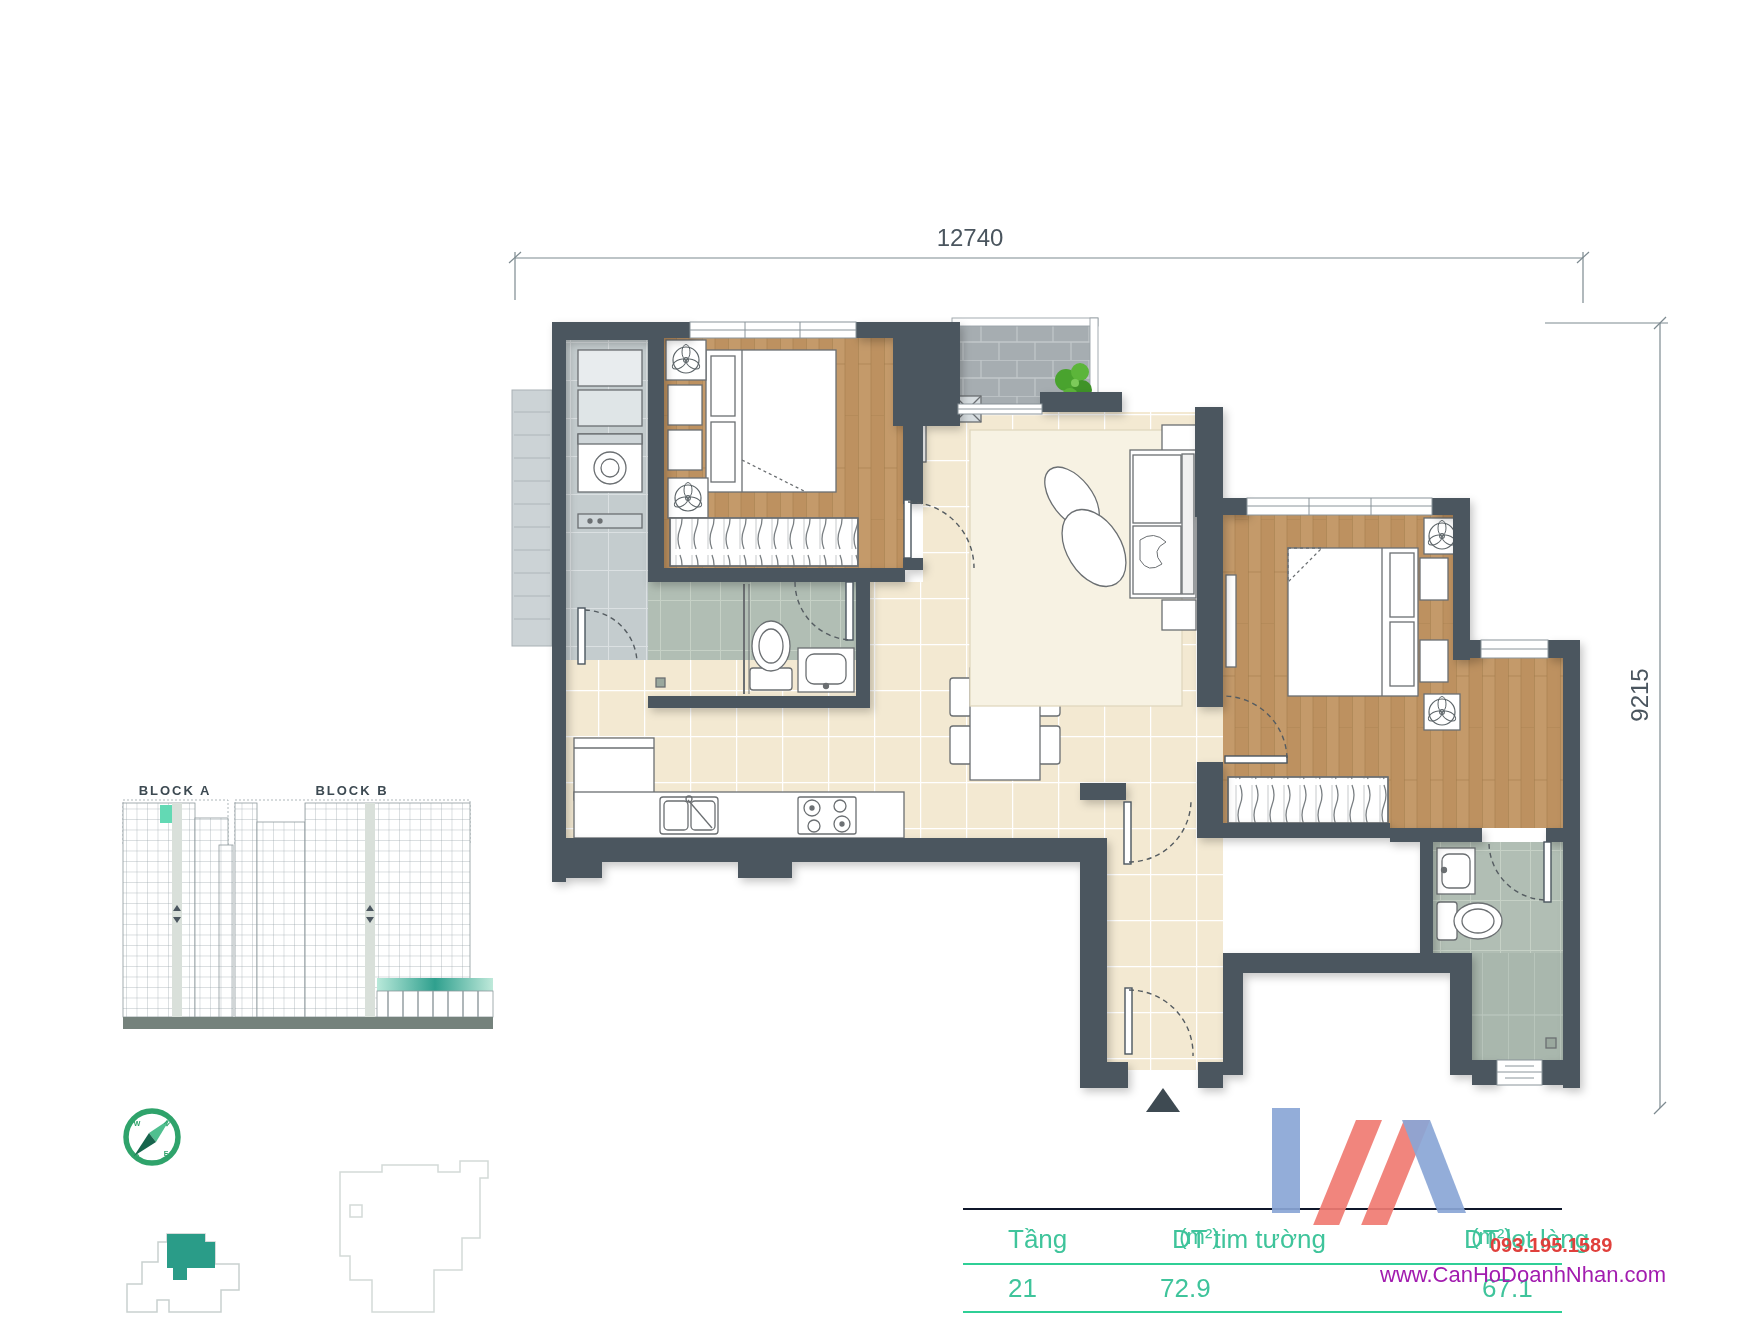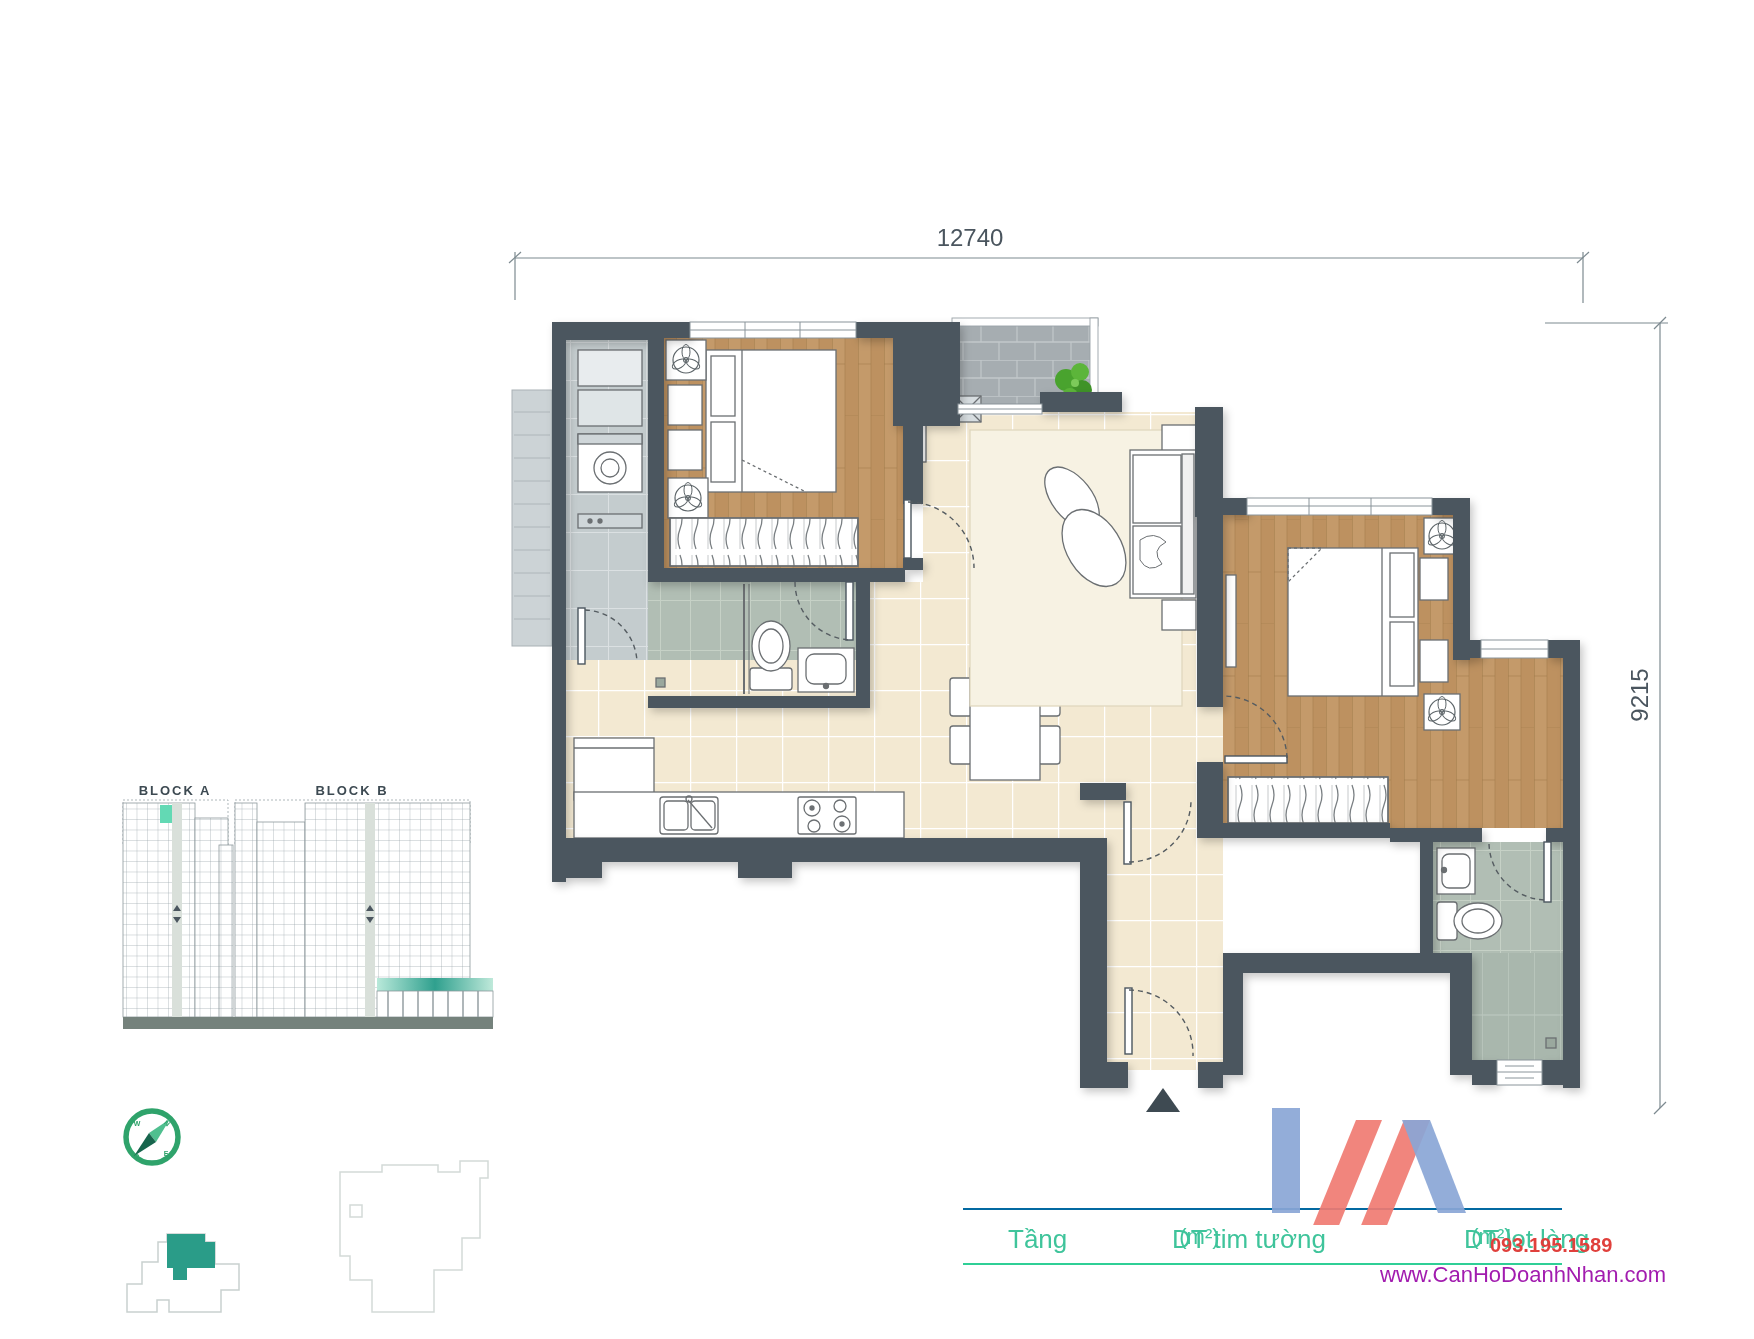--- a/index.html
+++ b/index.html
@@ -4,21 +4,21 @@
 <style>
   html,body{margin:0;padding:0;background:#fff;}
   #canvas{position:relative;width:1754px;height:1339px;background:#fff;overflow:hidden;
           font-family:"Liberation Sans",sans-serif;}
   #plan-svg{position:absolute;left:0;top:0;z-index:1;}
   .banner{position:absolute;left:1125px;top:72px;width:629px;height:64px;z-index:2;
           background:linear-gradient(90deg,#66e3be 0%,#2b9c8e 100%);
           display:flex;align-items:center;justify-content:center;
           color:#fff;font-size:33px;font-weight:500;letter-spacing:3px;}
   .area-table{position:absolute;left:963px;top:1208px;width:599px;height:103px;z-index:2;
-          border-top:2px solid #0369a1;}
+          border-top:2px solid #0f172a;}
   .area-table .hrow{position:absolute;left:0;top:0;width:100%;height:53px;
           border-bottom:2px solid #2fcf96;}
   .area-table .vrow{position:absolute;left:0;top:55px;width:100%;height:46px;
           border-bottom:2px solid #2fcf96;}
   .area-table span{position:absolute;color:#3fc49b;font-size:26px;white-space:nowrap;}
   .area-table .unit{font-size:22px;}
   .c1{left:45px;top:14px;}
   .c2{left:209px;top:14px;}
   .c3{left:501px;top:14px;}
   .v1{left:45px;top:8px;}
@@ -436,20 +436,25 @@
   <div class="area-table">
     <div class="hrow">
       <span class="c1">Tầng</span>
       <span class="c2">
         <span>DT tim tường</span>&nbsp;<span class="unit">(m²)</span>
       </span>
       <span class="c3">
         <span>DT lọt lòng</span>&nbsp;<span class="unit">(m²)</span>
       </span>
     </div>
+    <div class="vrow">
+      <span class="v1">21</span>
+      <span class="v2">72.9</span>
+      <span class="v3">67.1</span>
+    </div>
   </div>
 
   <svg id="logo-svg" width="230" height="125" viewBox="0 0 230 125">
     <polygon points="12,8 40,8 40,113 12,113" fill="#8aa6d6" opacity="0.92"></polygon>
     <polygon points="47,140 73,140 122,20 96,20" fill="#f07b72" opacity="0.92"></polygon>
     <polygon points="95,140 121,140 170,20 144,20" fill="#f07b72" opacity="0.92"></polygon>
     <polygon points="142,20 170,20 206,113 178,113" fill="#8aa6d6" opacity="0.92"></polygon>
   </svg>
   <div class="wm-phone">093.195.1589</div>
   <div class="wm-site">www.CanHoDoanhNhan.com</div>

